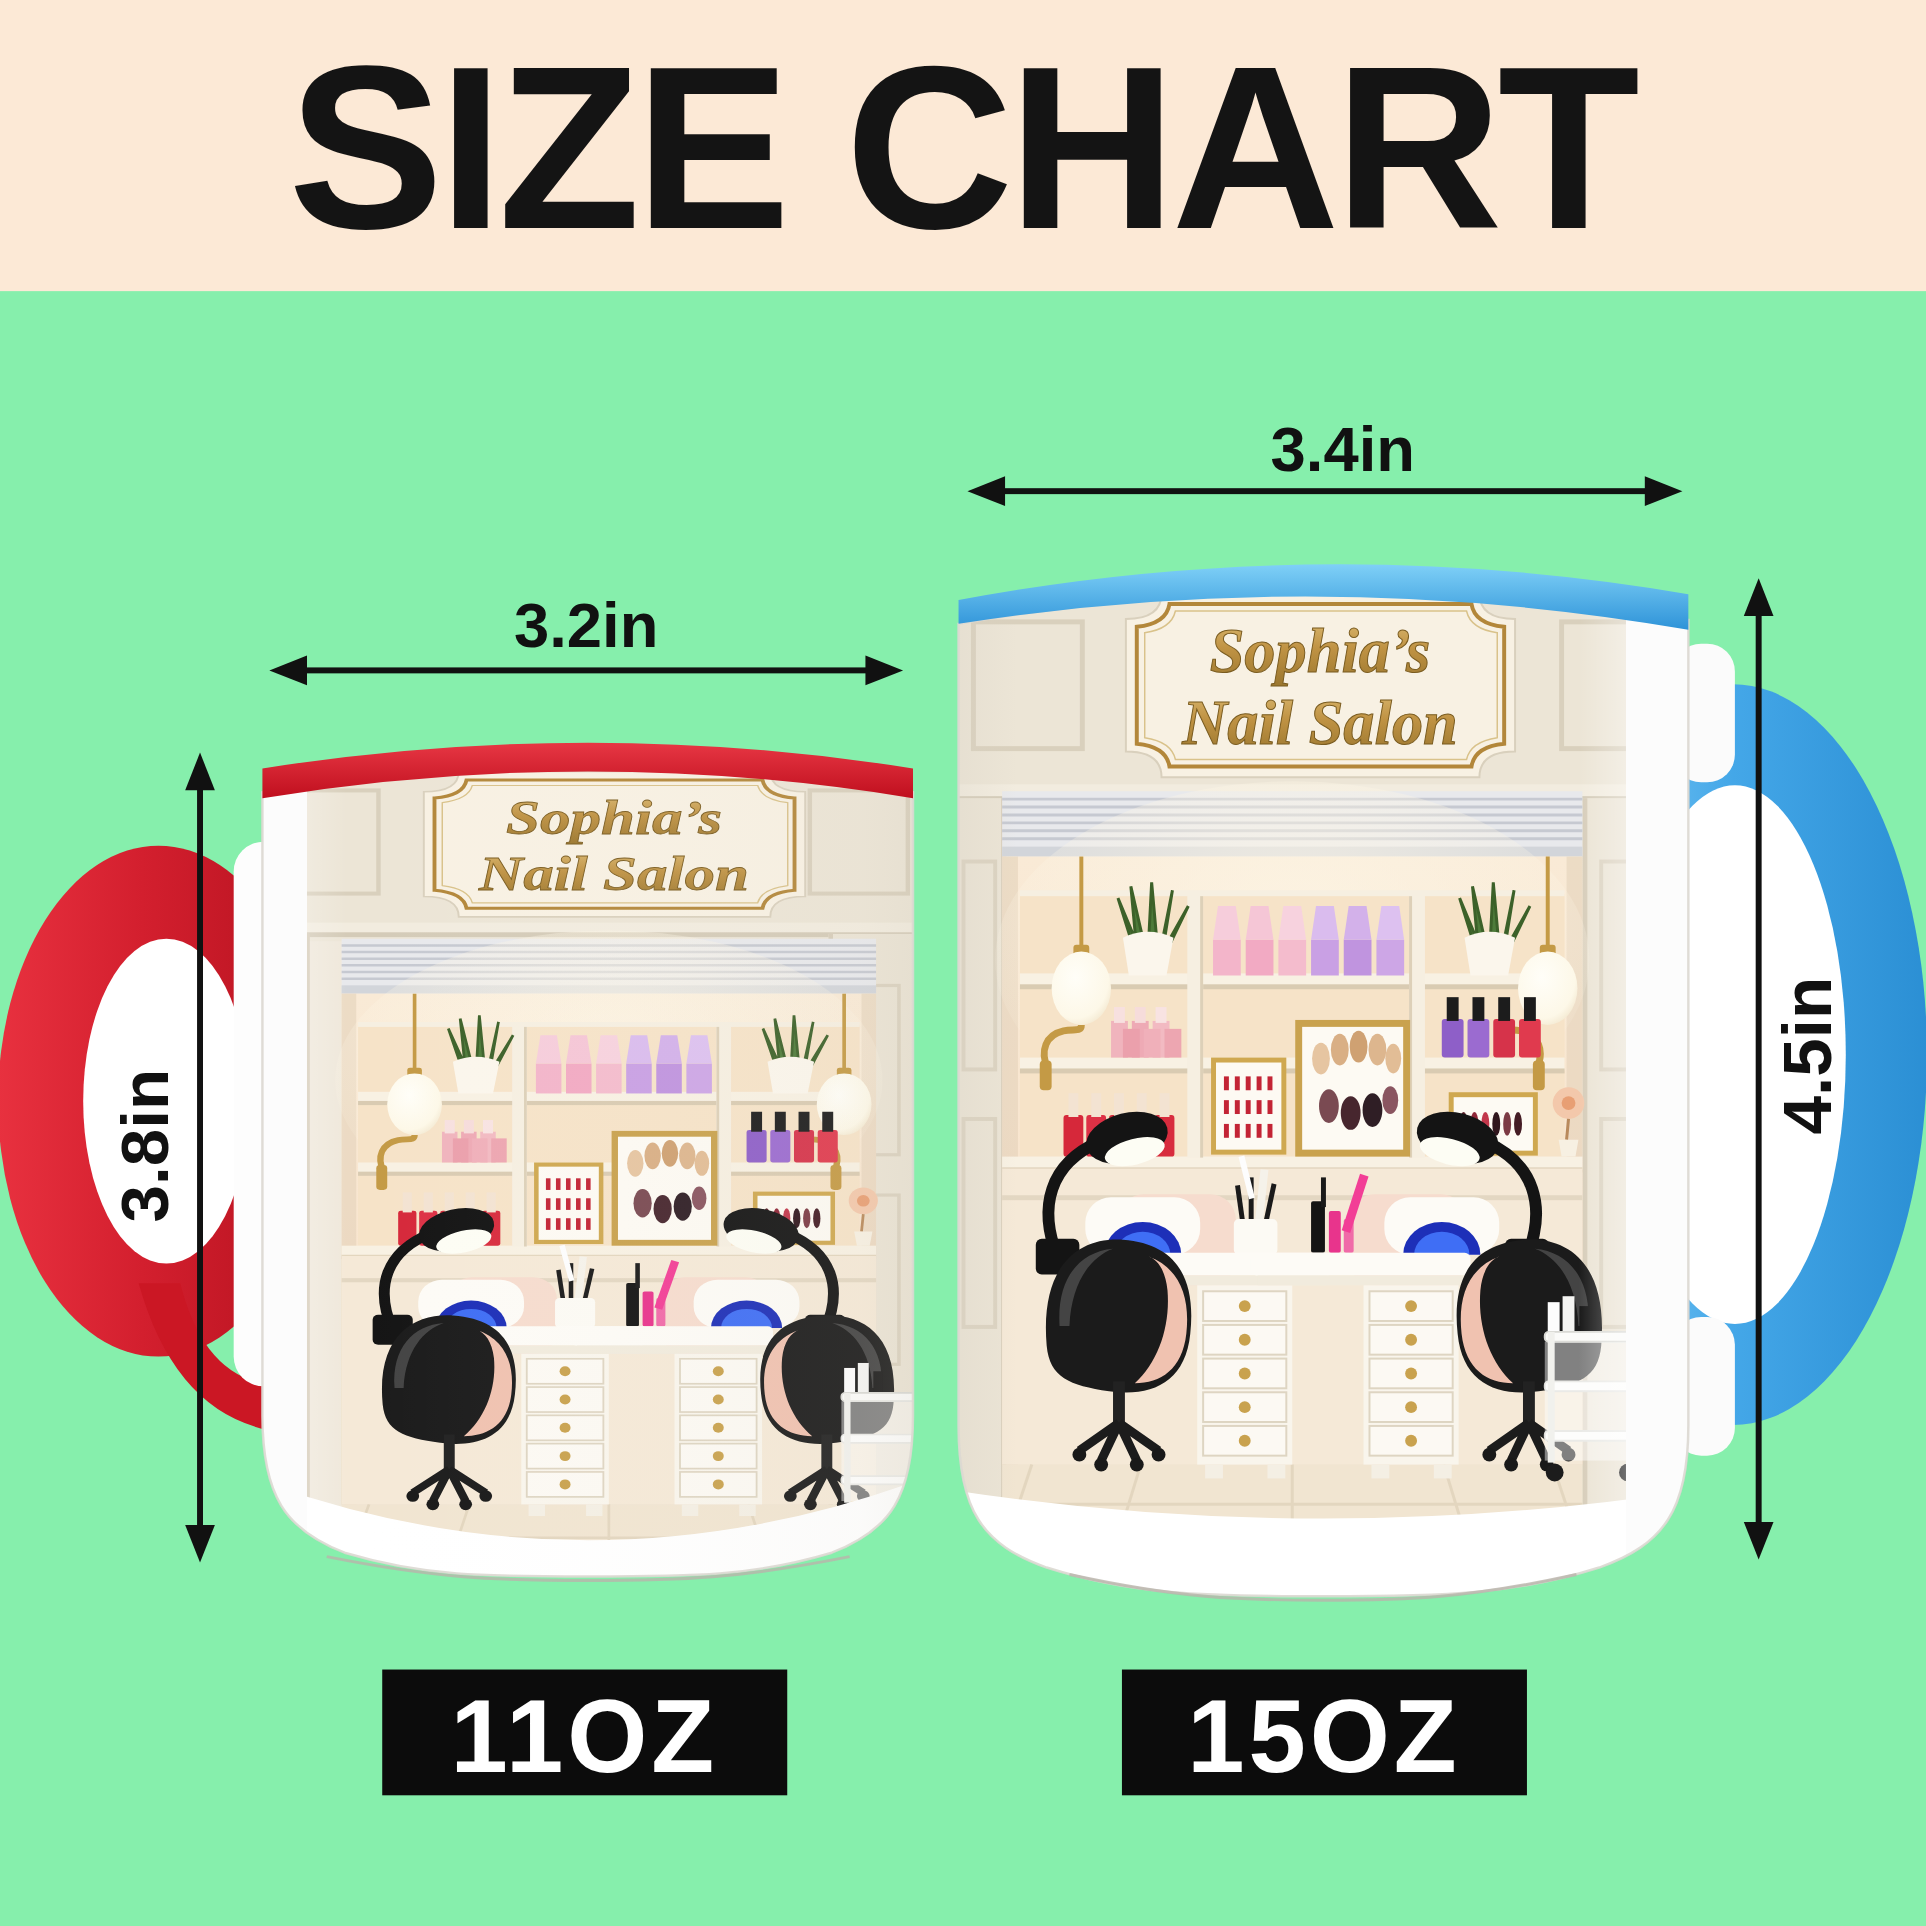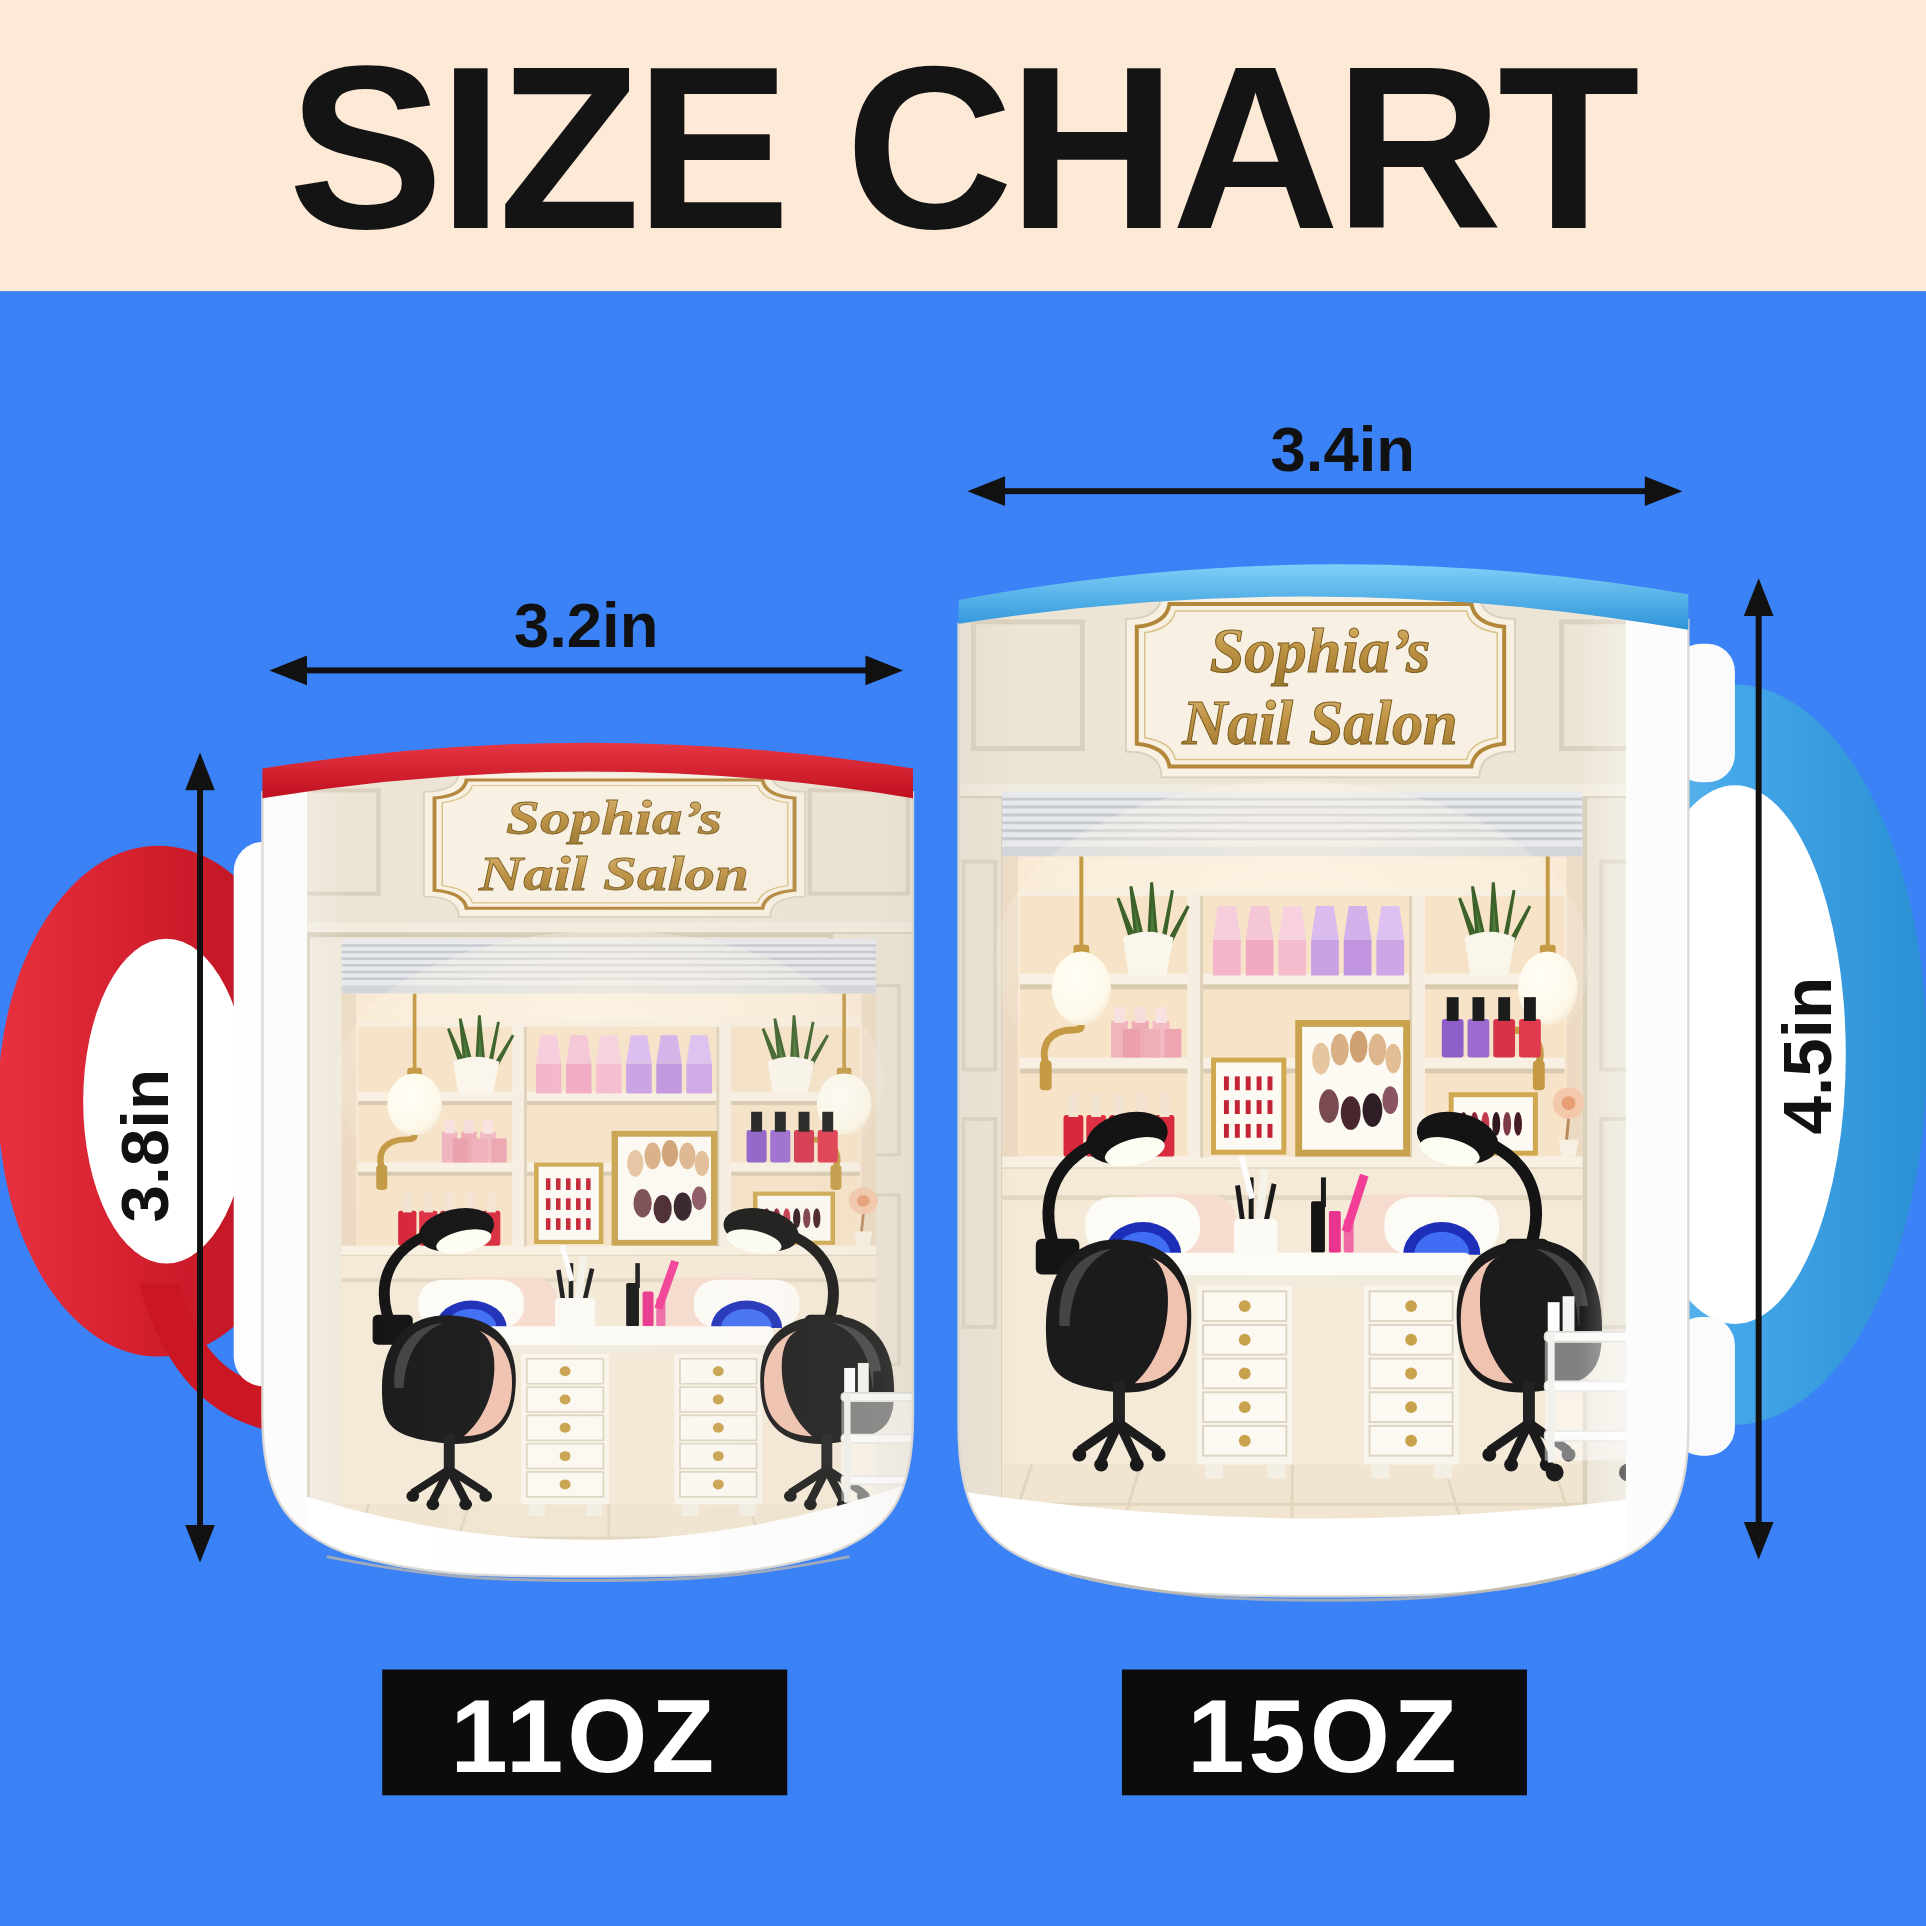--- a/index.html
+++ b/index.html
@@ -1,16 +1,16 @@
 <!DOCTYPE html>
 <html><head>
 <meta charset="utf-8">
 <style>
   html,body{margin:0;padding:0;background:#ffffff;}
-  .page{position:relative;width:1927px;height:1927px;background:#3b82f6;overflow:hidden;
+  .page{position:relative;width:1927px;height:1927px;background:#86efac;overflow:hidden;
         font-family:"Liberation Sans", sans-serif;text-decoration:underline;}
   svg{display:block;}
 </style>
 </head>
 <body>
 <div class="page">
 <svg width="1927" height="1927" viewBox="0 0 1946 1946">
 <defs>
   <linearGradient id="redg" x1="0" y1="0" x2="1" y2="0">
     <stop offset="0" stop-color="#e8313f"></stop>

